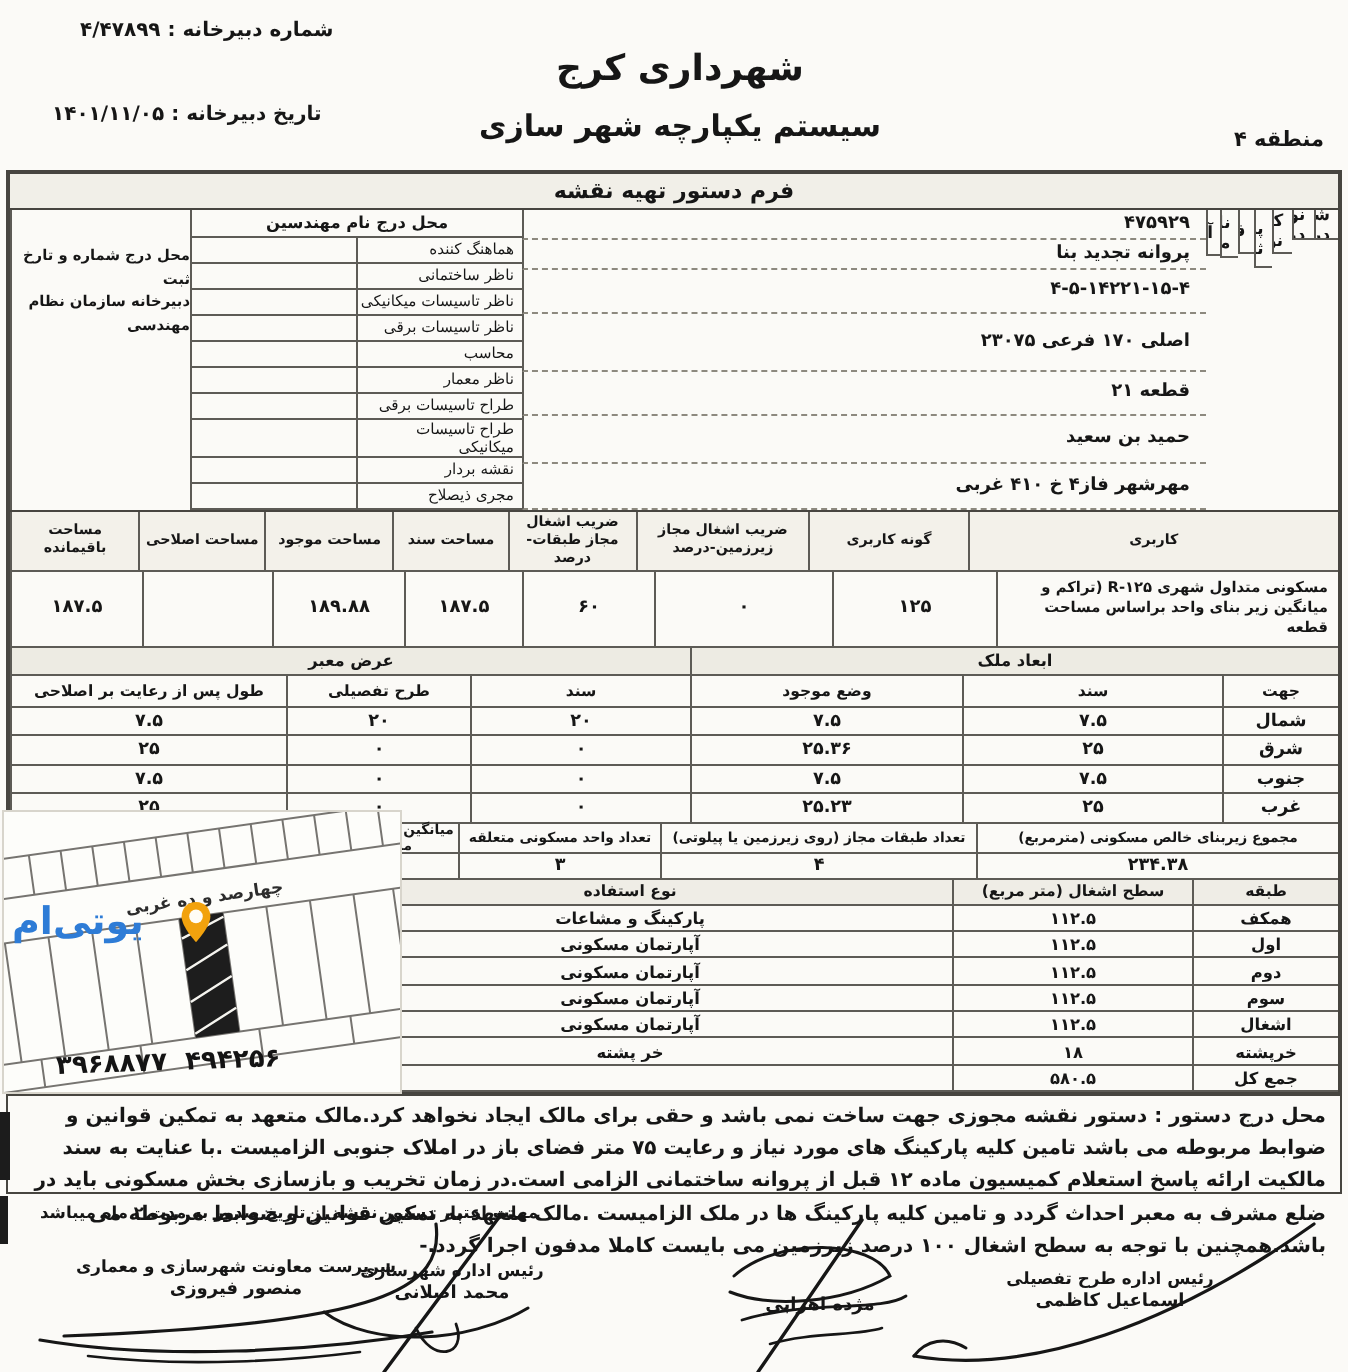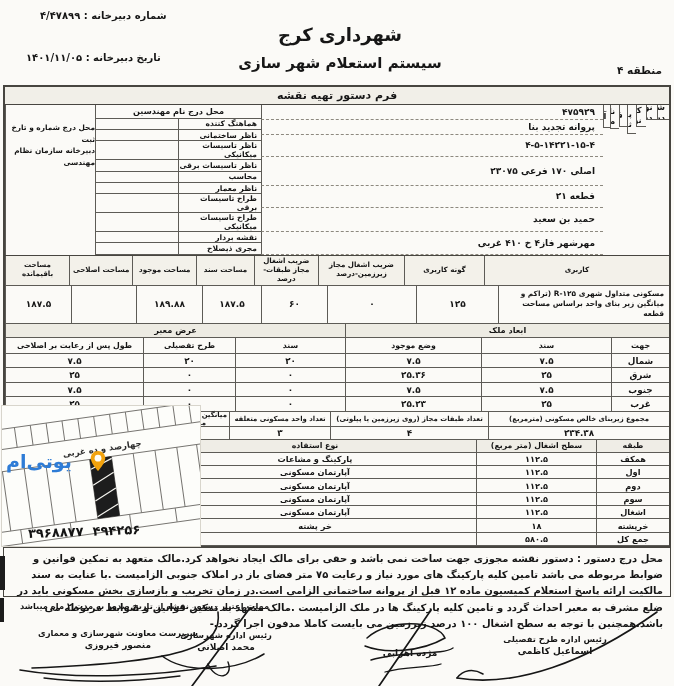--- a/index.html
+++ b/index.html
@@ -29,21 +29,21 @@
   .col-req-values{width:342px;display:flex;flex-direction:column;}
   .col-eng{width:166px;display:flex;flex-direction:column;}
   .col-secr{width:90px;box-sizing:border-box;border-left:1px solid #5d5b56;
             font-size:7.4px;font-weight:700;padding-top:17px;line-height:1.6;}
   .req-label{font-size:8.4px;font-weight:700;}
   .req-value{font-size:9px;font-weight:700;border-bottom:1px dashed #8d897f;padding-right:8px;}
   .eng-head{height:14px;border-left:1px solid #5d5b56;border-bottom:1px solid #5d5b56;
             display:flex;align-items:center;justify-content:center;font-size:8.2px;font-weight:700;
             box-sizing:border-box;}
   .eng-row{flex:1;display:flex;}
-  .eng-role{width:83px;font-size:7.6px;font-weight:700;}
+  .eng-role{width:83px;font-size:7.6px;font-weight:400;}
   .eng-blank{width:83px;}
   
   .landuse{height:68px;display:flex;flex-direction:column;border-top:1px solid #474540;}
   .lu-head{height:30px;display:flex;background:#f3f1ea;}
   .lu-head .cell{font-size:7.1px;font-weight:700;line-height:1.25;padding:0 2px;}
   .lu-data{height:38px;display:flex;}
   .lu-data .cell{font-size:9px;font-weight:700;}
   .usage-cell{font-size:7.4px !important;line-height:1.35;padding:1px 5px;text-align:right;}
   
   .dims{height:88px;display:flex;flex-direction:column;}
@@ -89,21 +89,21 @@
 </style>
 </head>
 <body>
 
 <div class="page">
 
   <div class="abs hdr-sec"><span>شماره دبیرخانه :</span> <span>۴/۴۷۸۹۹</span></div>
   <div class="abs hdr-date"><span>تاریخ دبیرخانه :</span> <span>۱۴۰۱/۱۱/۰۵</span></div>
   <div class="abs hdr-center">
     <div class="org-title">شهرداری کرج</div>
-    <div class="sys-title">سیستم استعلام شهر سازی</div>
+    <div class="sys-title">سیستم یکپارچه شهر سازی</div>
   </div>
   <div class="abs district">منطقه ۴</div>
 
   <div class="abs formbox">
     <div class="form-title">فرم دستور تهیه نقشه</div>
 
     <div class="info">
       <div class="col-req-labels">
         <div class="cell right req-label" style="height:15px">شماره درخواست</div>
         <div class="cell right req-label" style="height:15px">نوع درخواست</div>

